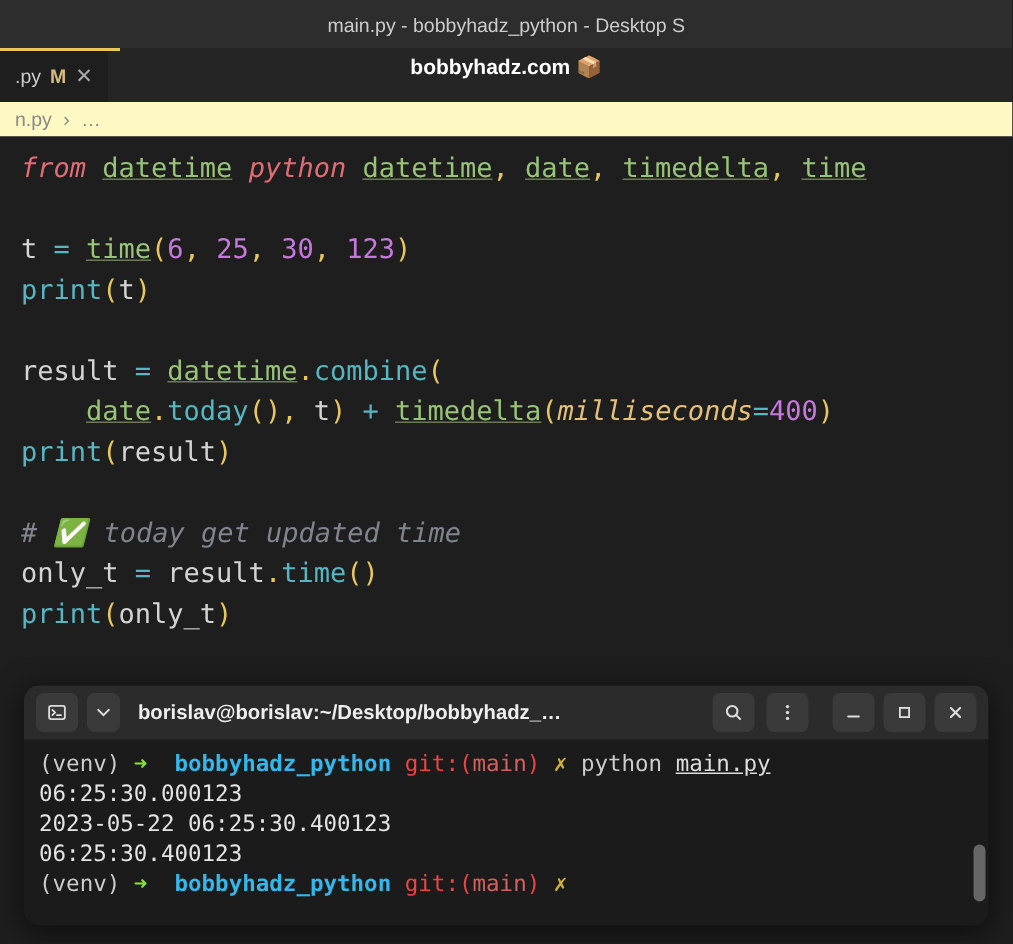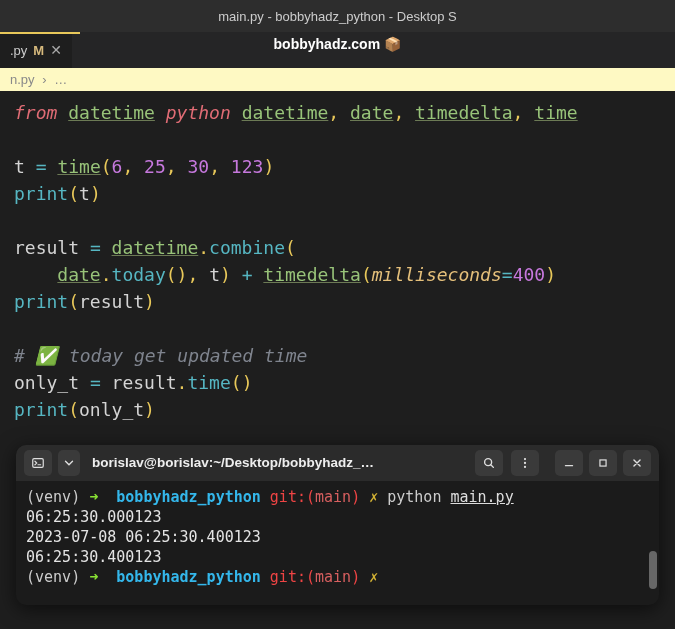--- a/index.html
+++ b/index.html
@@ -80,21 +80,21 @@
   .op { color: #56b6c2; }
   .punc { color: #e8c85a; }
   .num { color: #c678dd; }
   .func { color: #56b6c2; }
   .call { color: #98c379; text-decoration: underline; text-decoration-color: #6c7a55; }
   .param { color: #e5c07b; font-style: italic; }
   .kw-print { color: #56b6c2; }
   .comment { color: #7f848e; font-style: italic; }
   .terminal {
     position: absolute;
-    bottom: 24px;
+    bottom: 12px;
     left: 16px;
     right: 16px;
     height: 160px;
     background: #1b1b1b;
     border-radius: 10px;
     box-shadow: 0 4px 20px rgba(0,0,0,.6);
     font-size: 14.5px;
     line-height: 20px;
     overflow: hidden;
   }
@@ -232,17 +232,17 @@
       </div>
       <div class="term-btn">
         <svg viewBox="0 0 16 16">
             <path d="M4.5 4.5l7 7M11.5 4.5l-7 7" stroke="#ddd" stroke-width="1.6" stroke-linecap="round"></path>
           </svg>
       </div>
     </div>
   </div>
   <div class="term-body"><span class="t-venv">(venv)</span> <span class="t-arrow">➜</span>  <span class="t-dir">bobbyhadz_python</span> <span class="t-git">git:(</span><span class="t-branch">main</span><span class="t-git">)</span> <span class="t-x">✗</span> <span class="t-cmd">python</span> <span class="t-file">main.py</span>
 <span>06:25:30.000123</span>
-<span>2023-07-08 06:25:30.400123</span>
+<span>2023-05-22 06:25:30.400123</span>
 <span>06:25:30.400123</span>
 <span class="t-venv">(venv)</span> <span class="t-arrow">➜</span>  <span class="t-dir">bobbyhadz_python</span> <span class="t-git">git:(</span><span class="t-branch">main</span><span class="t-git">)</span> <span class="t-x">✗</span>
 <div class="scrollbar-thumb"></div></div>
 </div>
 
 </body></html>

